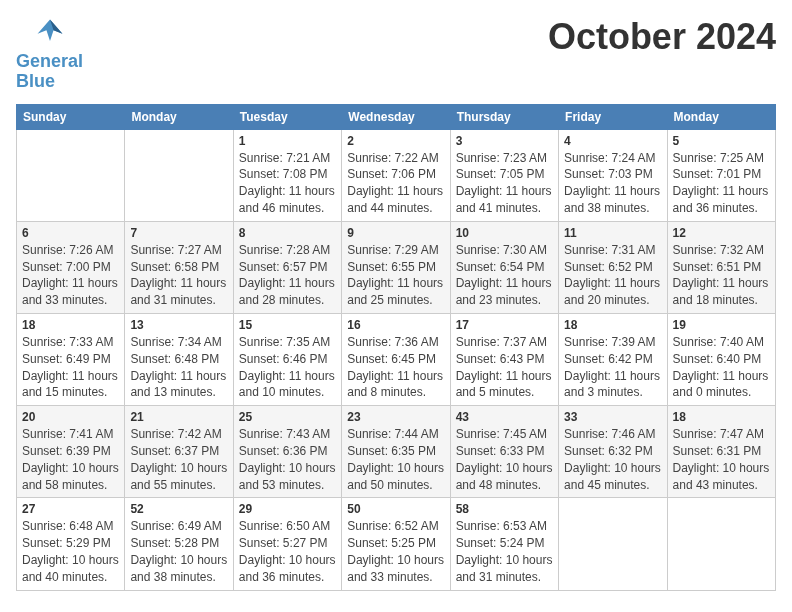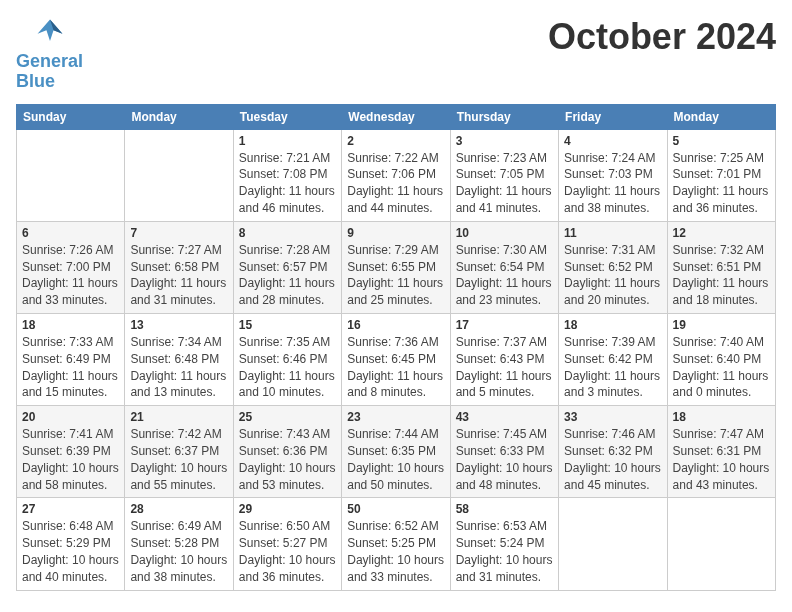--- a/index.html
+++ b/index.html
@@ -233,21 +233,21 @@
           <span class="day-num">18</span>
           <div class="day-info">Sunrise: 7:47 AM<br>Sunset: 6:31 PM<br>Daylight: 10 hours<br>and 43 minutes.</div>
         </td>
       </tr>
       <tr>
         <td>
           <span class="day-num">27</span>
           <div class="day-info">Sunrise: 6:48 AM<br>Sunset: 5:29 PM<br>Daylight: 10 hours<br>and 40 minutes.</div>
         </td>
         <td>
-          <span class="day-num">28</span>
+          <span class="day-num">52</span>
           <div class="day-info">Sunrise: 6:49 AM<br>Sunset: 5:28 PM<br>Daylight: 10 hours<br>and 38 minutes.</div>
         </td>
         <td>
           <span class="day-num">29</span>
           <div class="day-info">Sunrise: 6:50 AM<br>Sunset: 5:27 PM<br>Daylight: 10 hours<br>and 36 minutes.</div>
         </td>
         <td>
           <span class="day-num">50</span>
           <div class="day-info">Sunrise: 6:52 AM<br>Sunset: 5:25 PM<br>Daylight: 10 hours<br>and 33 minutes.</div>
         </td>

